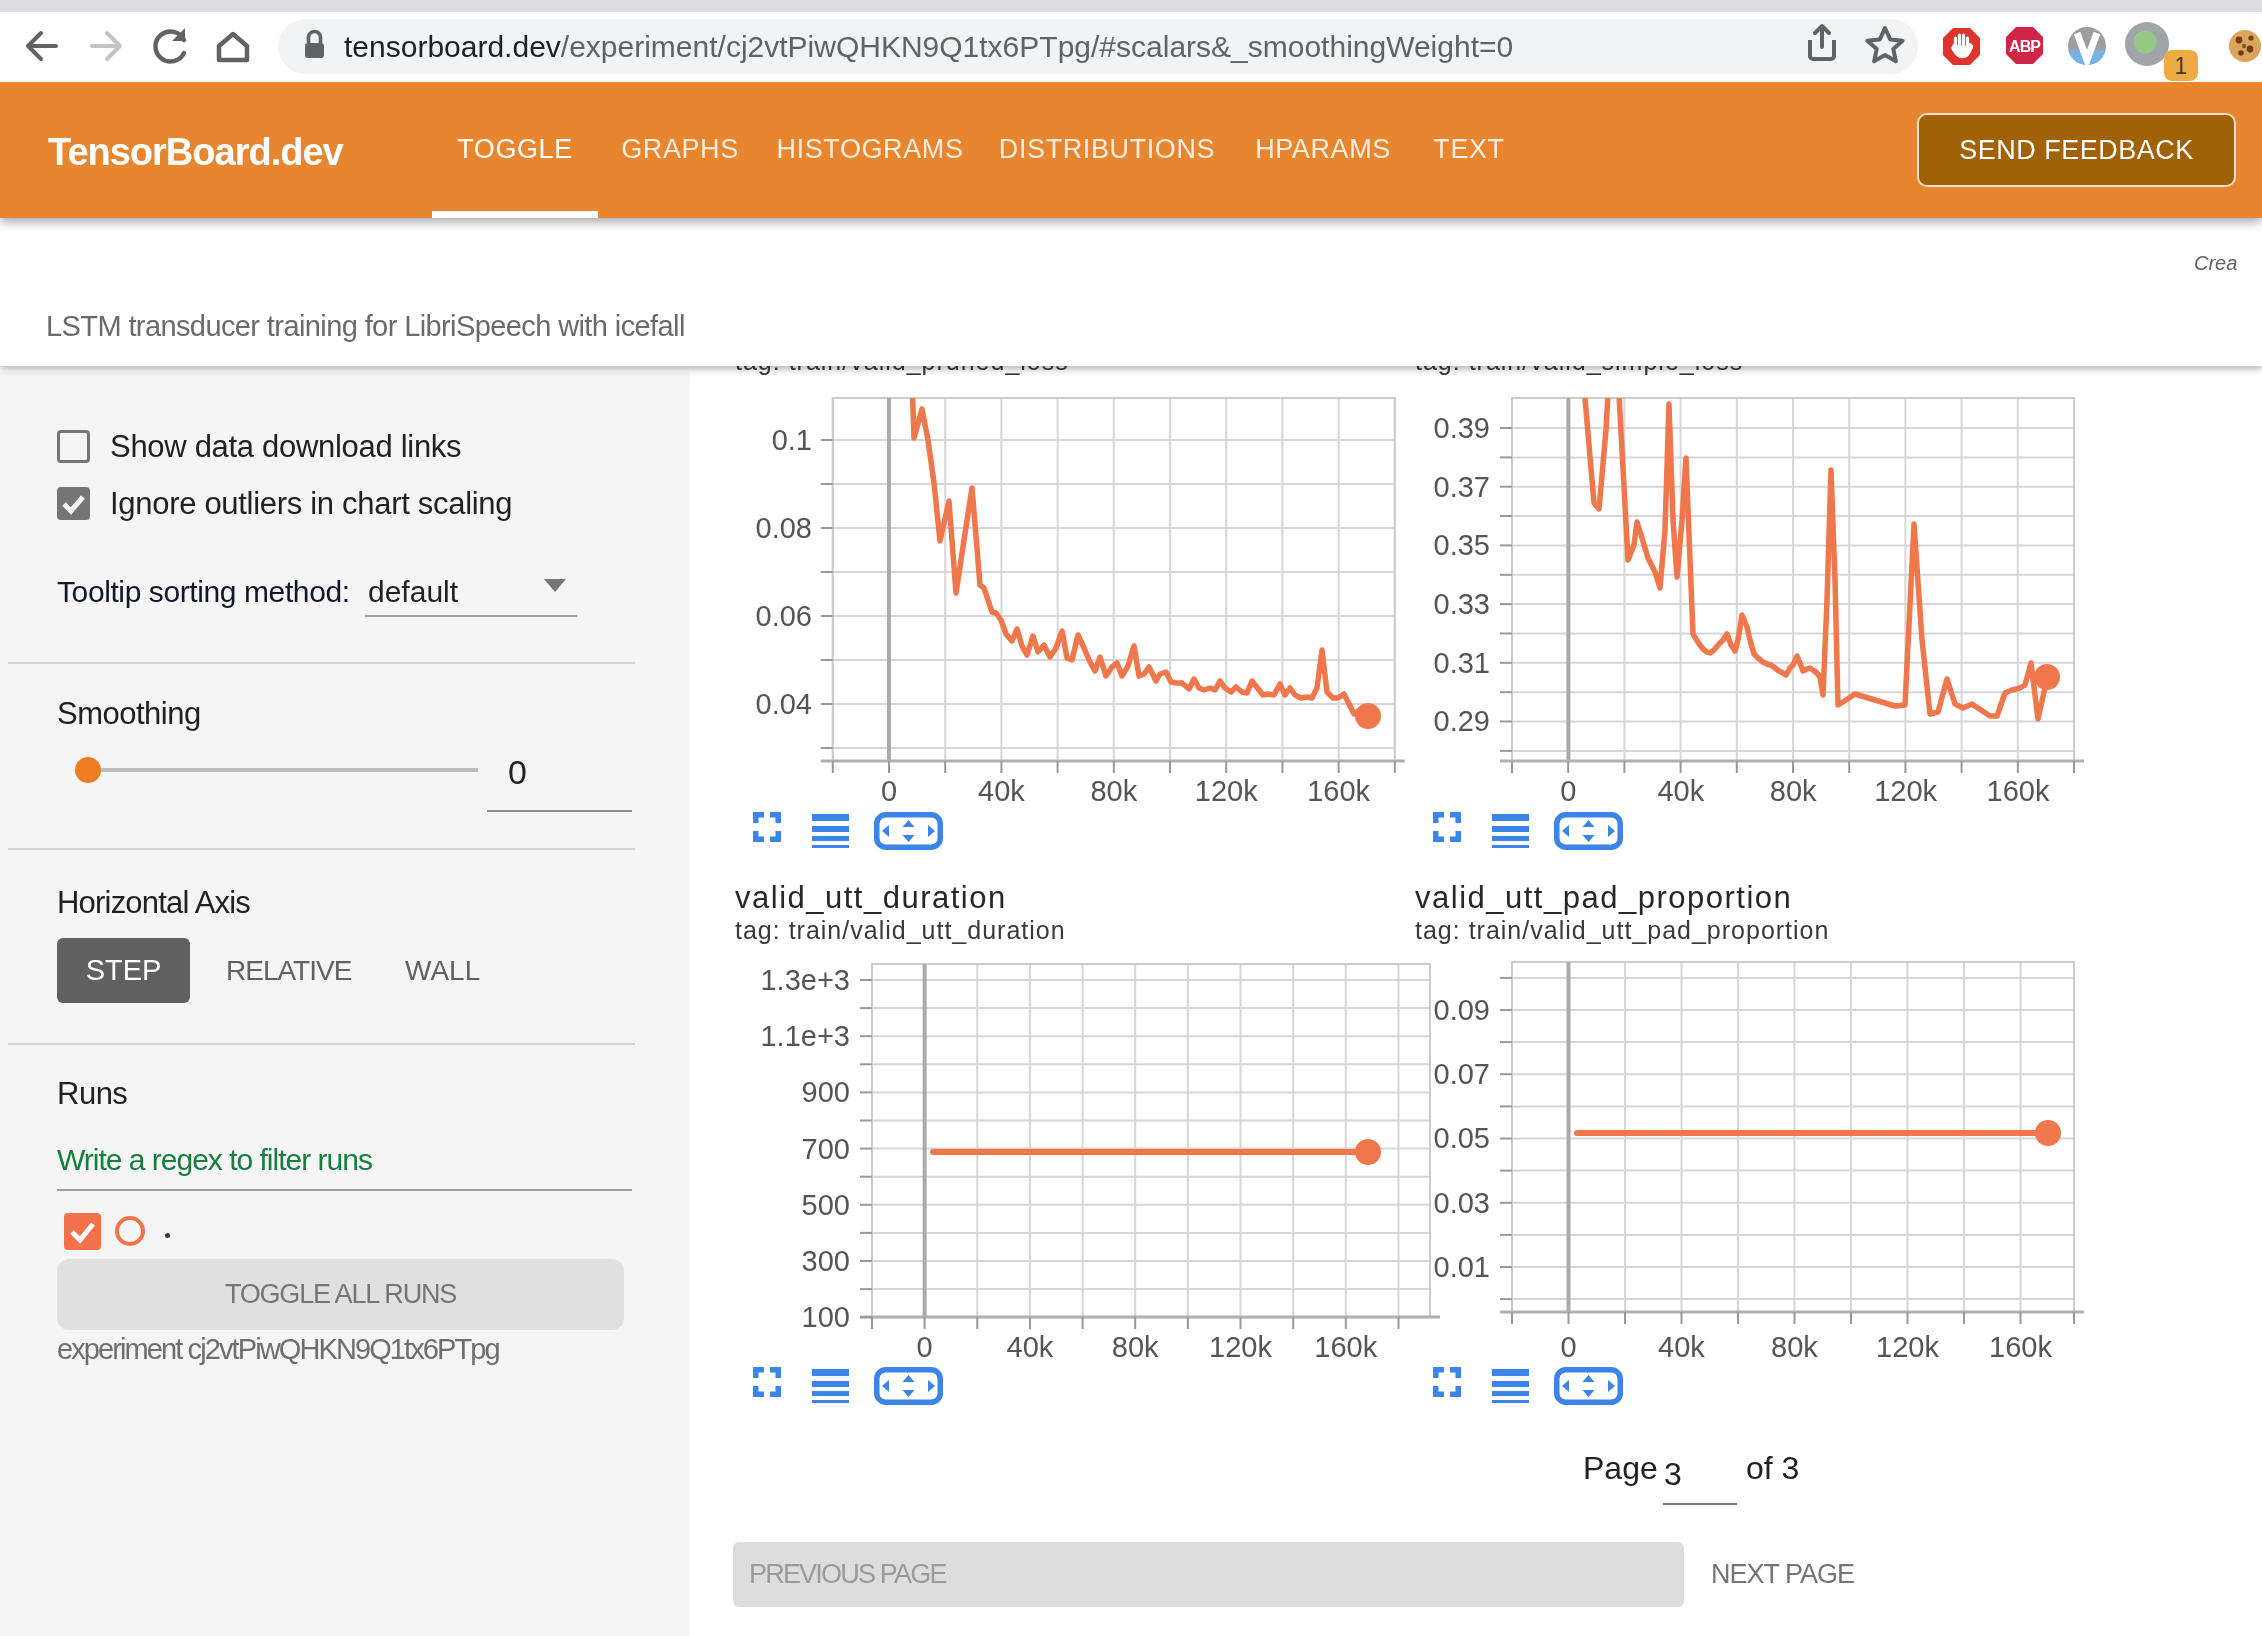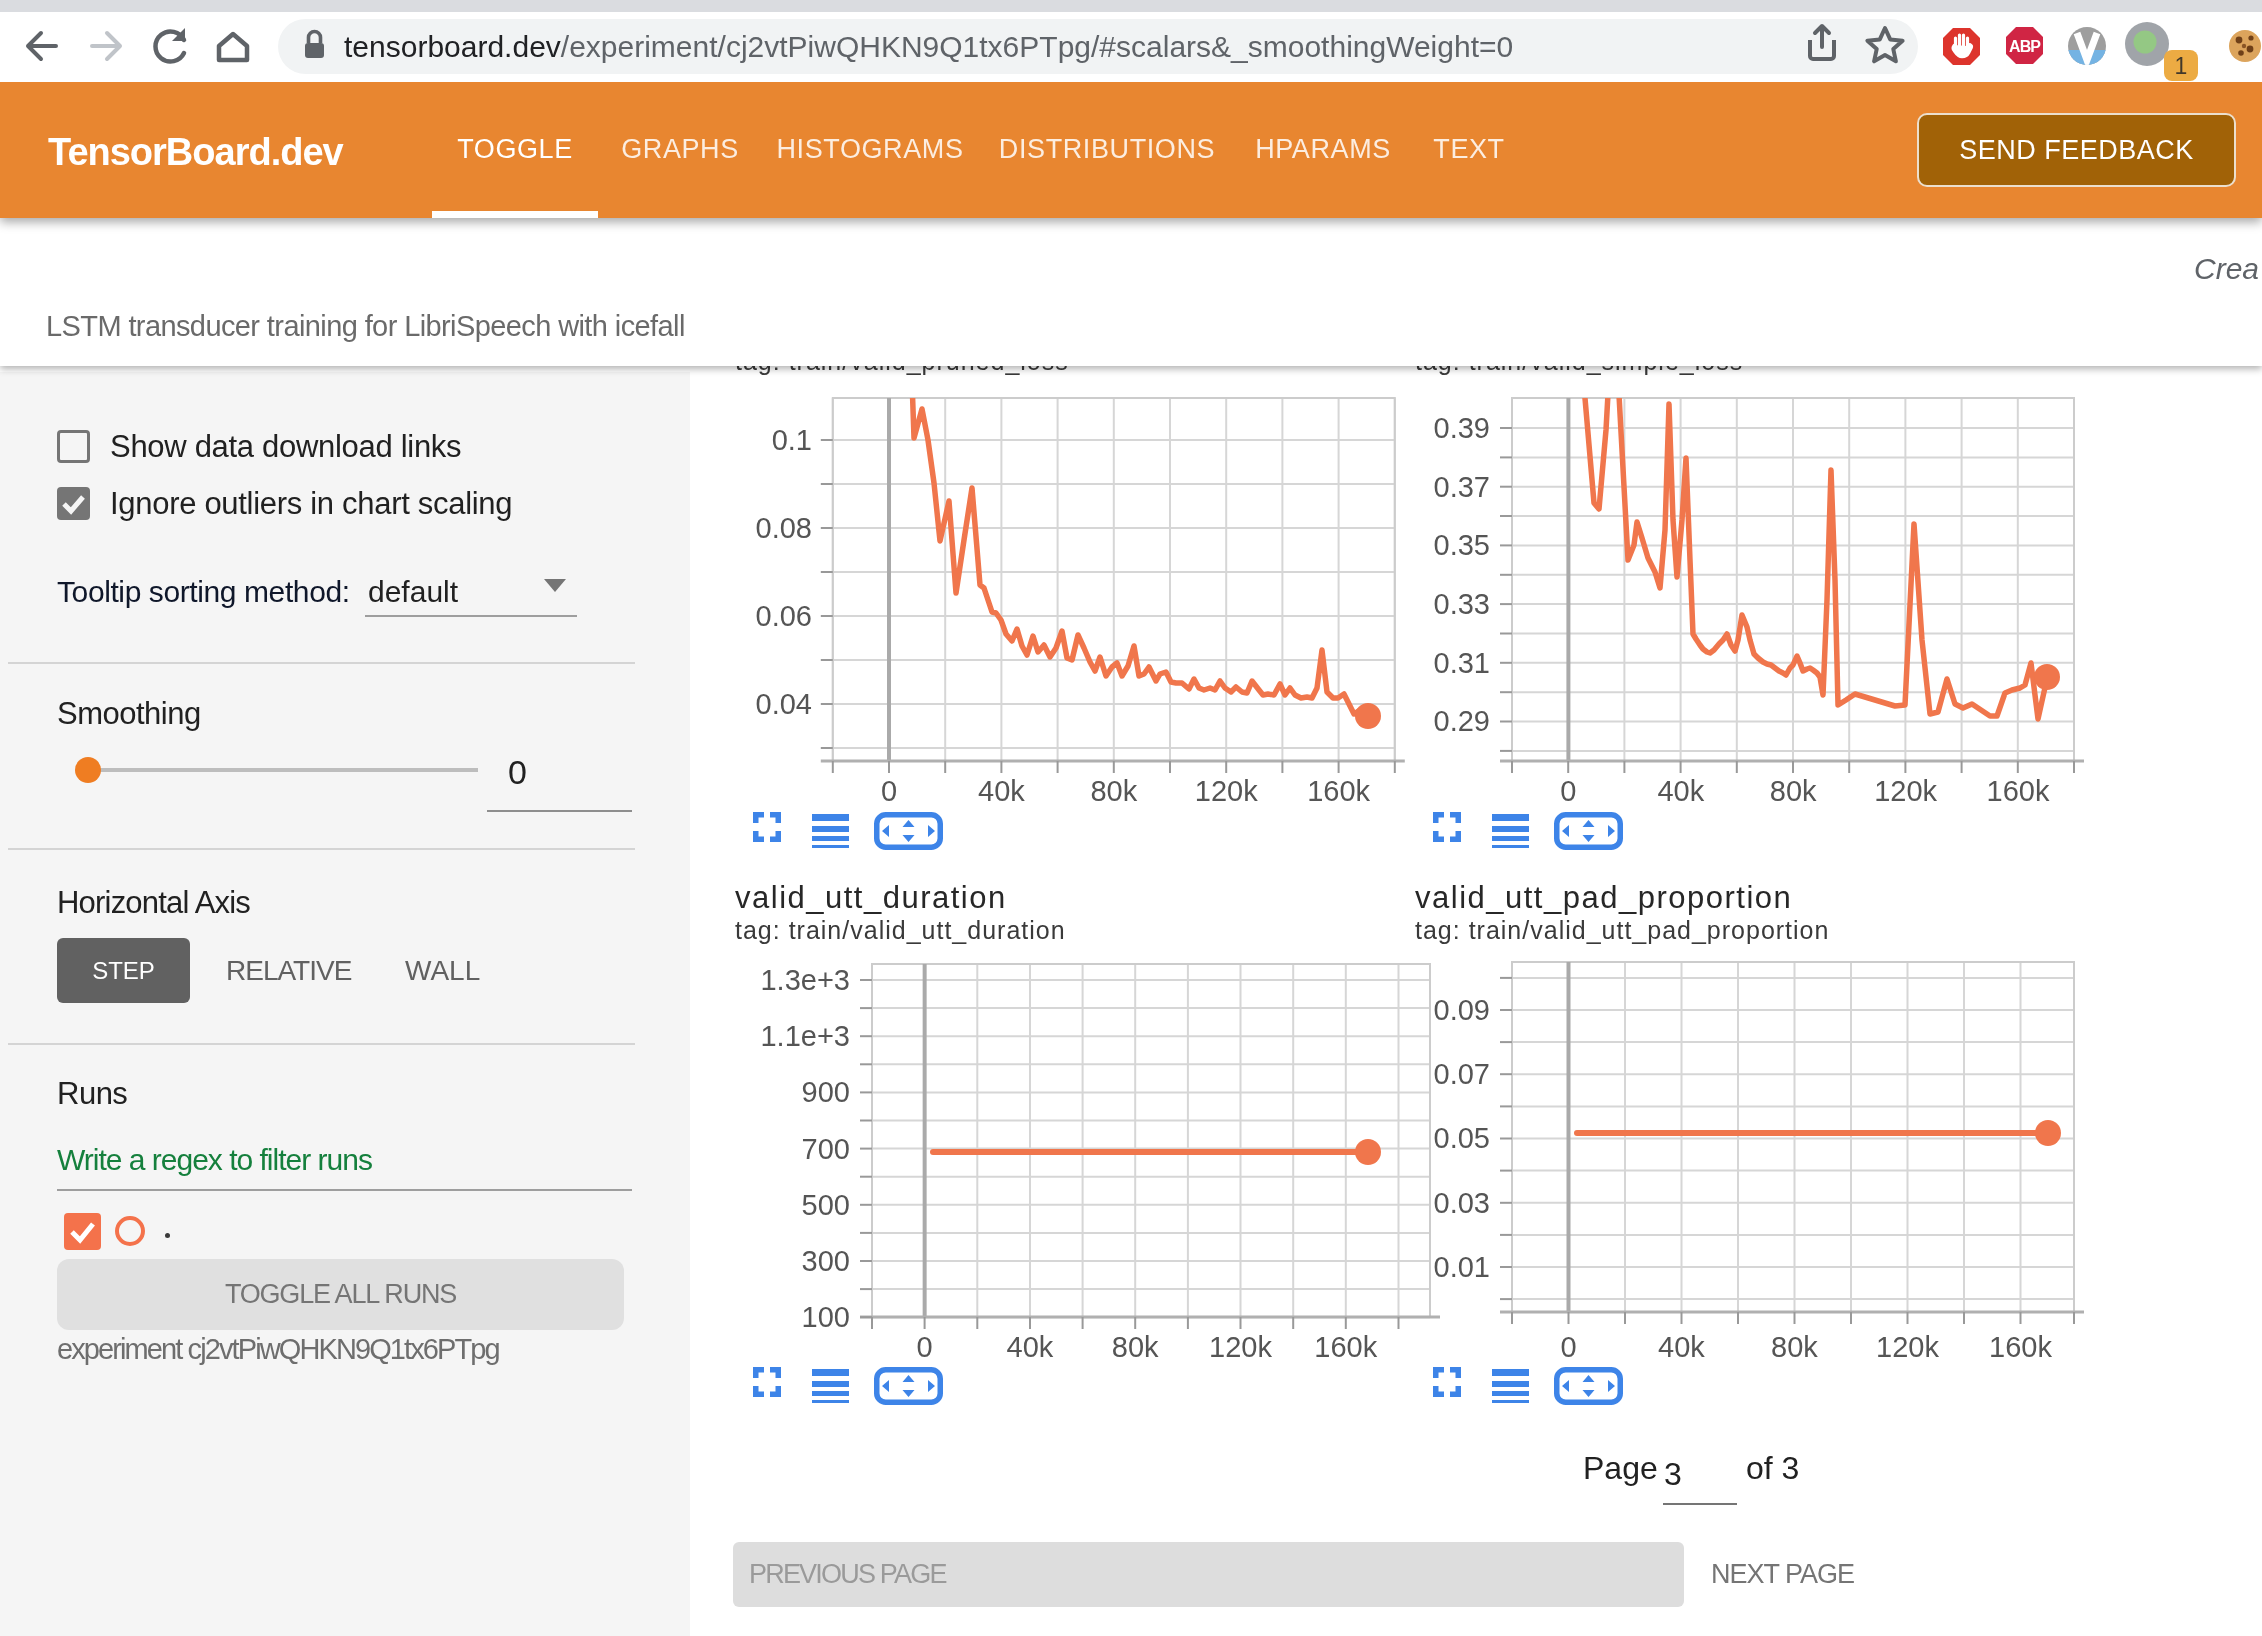--- a/index.html
+++ b/index.html
@@ -298,40 +298,40 @@
   <div class="abs" style="left:544px;top:207px;width:0;height:0;border-left:11px solid transparent;border-right:11px solid transparent;border-top:13px solid #757575"></div>
   <div class="abs" style="left:8px;top:290px;width:627px;height:2px;background:#d4d4d4"></div>
   <div class="abs" style="left:57px;top:324px;font-size:31px;letter-spacing:-0.5px;color:#212121">Smoothing</div>
   <div class="abs" style="left:88px;top:396px;width:390px;height:4px;background:#bdbdbd"></div>
   <div class="abs" style="left:75px;top:385px;width:26px;height:26px;border-radius:50%;background:#ef7d22"></div>
   <div class="abs" style="left:508px;top:381px;font-size:34px;color:#212121">0</div>
   <div class="abs" style="left:487px;top:438px;width:145px;height:2px;background:#8e8e8e"></div>
   <div class="abs" style="left:8px;top:476px;width:627px;height:2px;background:#d4d4d4"></div>
   <div class="abs" style="left:57px;top:513px;font-size:31px;letter-spacing:-0.8px;color:#212121">Horizontal Axis</div>
   <div class="abs" style="left:57px;top:566px;width:133px;height:65px;background:#616161;border-radius:6px;
-    color:#fff;font-size:24px;text-align:center;line-height:65px">STEP</div>
+    color:#fff;font-size:29px;text-align:center;line-height:65px">STEP</div>
   <div class="abs" style="left:226px;top:566px;width:112px;height:65px;color:#616161;font-size:28px;letter-spacing:-1px;text-align:right;line-height:65px">RELATIVE</div>
   <div class="abs" style="left:405px;top:566px;width:70px;height:65px;color:#616161;font-size:28px;text-align:right;line-height:65px">WALL</div>
   <div class="abs" style="left:8px;top:671px;width:627px;height:2px;background:#d4d4d4"></div>
   <div class="abs" style="left:57px;top:704px;font-size:31px;letter-spacing:-0.5px;color:#212121">Runs</div>
   <div class="abs" style="left:57px;top:771px;font-size:30px;letter-spacing:-1px;color:#15803d">Write a regex to filter runs</div>
   <div class="abs" style="left:57px;top:817px;width:575px;height:2px;background:#9e9e9e"></div>
   <div class="abs" style="left:64px;top:841px;width:37px;height:37px;background:#f4724b;border-radius:4px">
     <svg width="37" height="37" viewBox="0 0 37 37">
         <path d="M8,19 L16,27 L29,11" fill="none" stroke="#fff" stroke-width="5"></path>
       </svg></div>
   <div class="abs" style="left:115px;top:844px;width:30px;height:30px;border:4.5px solid #f4724b;border-radius:50%"></div>
   <div class="abs" style="left:165px;top:861px;width:5px;height:5px;border-radius:50%;background:#3a3a3a"></div>
   <div class="abs" style="left:57px;top:887px;width:567px;height:71px;background:#e0e0e0;border-radius:12px;
     font-size:27px;color:#757575;text-align:center;line-height:71px;letter-spacing:-1.2px">TOGGLE ALL RUNS</div>
   <div class="abs" style="left:57px;top:961px;font-size:29px;letter-spacing:-1.9px;color:#6e6e6e">experiment cj2vtPiwQHKN9Q1tx6PTpg</div>
 </div>
 
 <div class="abs" style="left:0;top:218px;width:2262px;height:148px;background:#fff;box-shadow:0 3px 7px rgba(0,0,0,.3)"></div>
-<div class="abs" style="left:2194px;top:252px;font-size:30px;font-style:italic;color:#5f6368">Crea</div>
+<div class="abs" style="left:2194px;top:252px;font-size:20px;font-style:italic;color:#5f6368">Crea</div>
 <div class="abs" style="left:46px;top:310px;font-size:29px;letter-spacing:-0.6px;color:#6a6a6a">LSTM transducer training for LibriSpeech with icefall</div>
 
 <div class="abs" style="left:0;top:82px;width:2262px;height:136px;background:#e88630;box-shadow:0 4px 10px rgba(0,0,0,.35)"></div>
 <div class="abs" style="left:48px;top:131px;font-size:38px;font-weight:bold;letter-spacing:-1px;color:#fff">TensorBoard.dev</div>
 <div class="abs" style="left:432px;top:211px;width:166px;height:7px;background:#fff"></div>
 <div class="abs nav" style="left:515px;color:#fff">TOGGLE</div>
 <div class="abs nav" style="left:680px">GRAPHS</div>
 <div class="abs nav" style="left:870px">HISTOGRAMS</div>
 <div class="abs nav" style="left:1107px">DISTRIBUTIONS</div>
 <div class="abs nav" style="left:1323px">HPARAMS</div>

